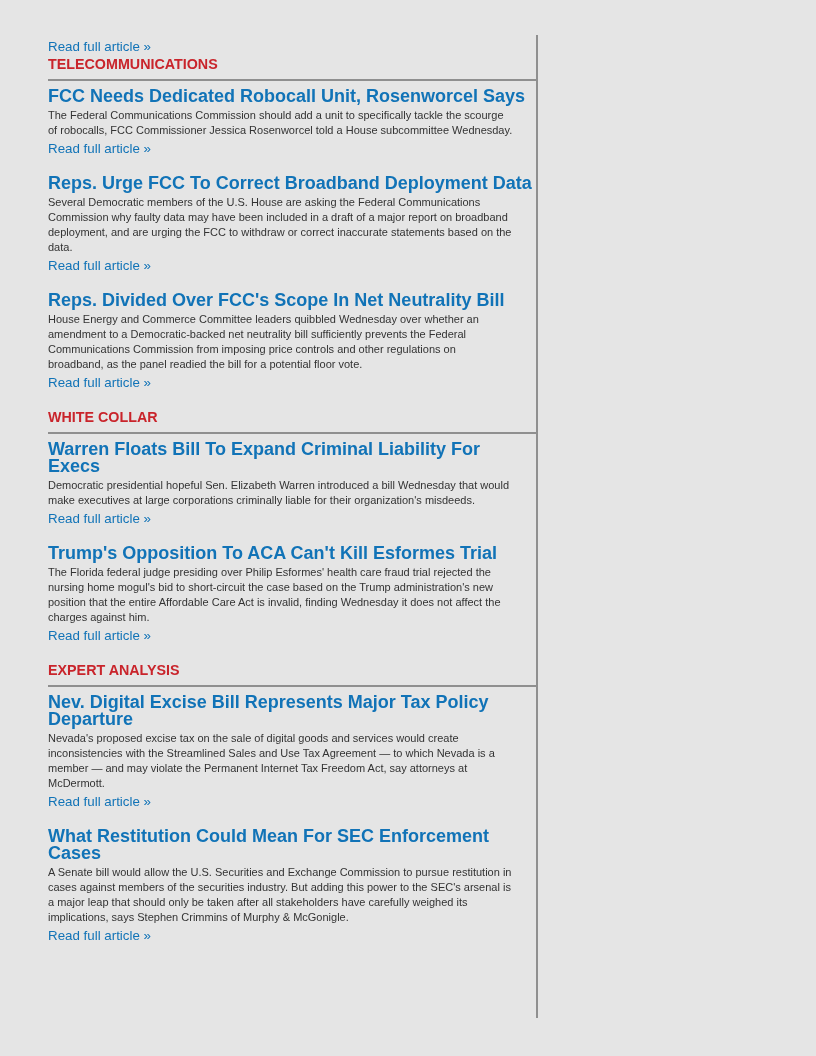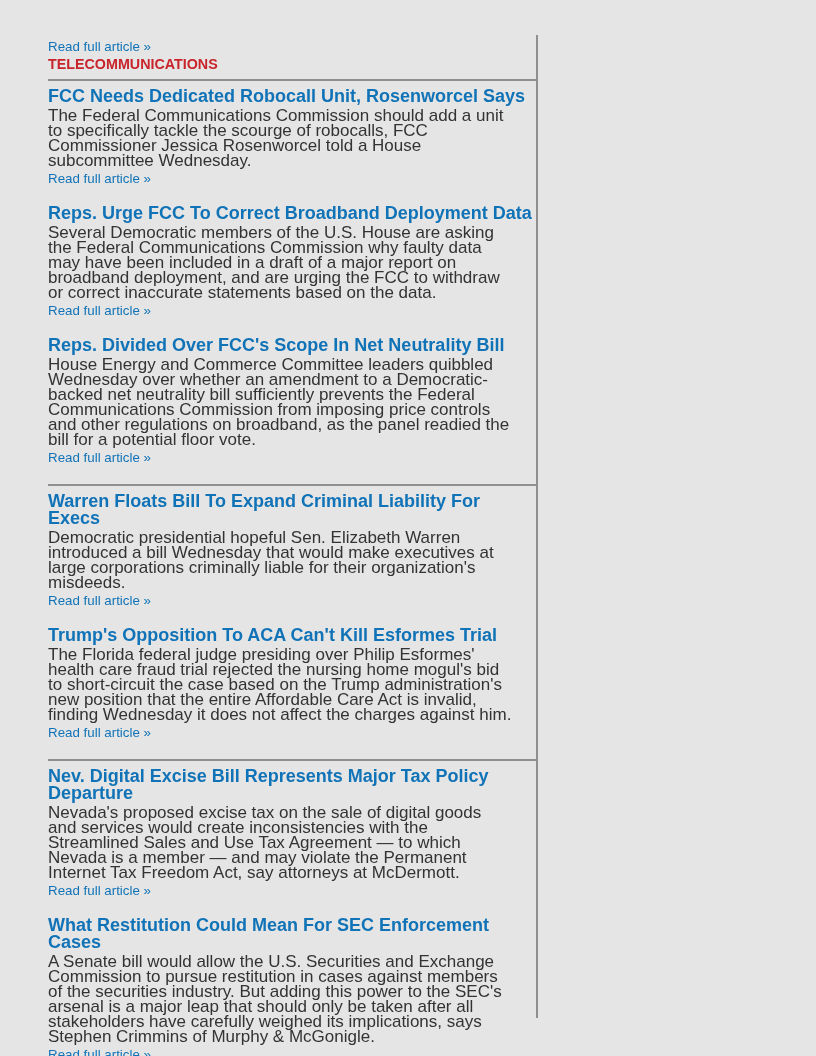--- a/index.html
+++ b/index.html
@@ -61,21 +61,21 @@
     font-size: 18px;
     line-height: 17px;
     font-weight: bold;
     text-decoration: none;
     cursor: pointer;
     width: 489px;
     margin: 0 0 3px 0;
   }
   p.summary {
     color: var(--body, #333333);
-    font-size: 17px;
+    font-size: 11px;
     line-height: 15px;
     margin: 0;
     width: 465px;
   }
   .article a.read-link {
     display: inline-block;
     margin-top: 3px;
   }
 </style>
 </head>
@@ -89,24 +89,26 @@
     </div>
     <div id="sections">
         <section class="section">
           <div class="section-title">TELECOMMUNICATIONS</div>
           <div class="rule"></div>
           <article class="article"><a class="headline" href="#">FCC Needs Dedicated Robocall Unit, Rosenworcel Says</a><p class="summary">The Federal Communications Commission should add a unit to specifically tackle the scourge of robocalls, FCC Commissioner Jessica Rosenworcel told a House subcommittee Wednesday.</p><a class="read-link" href="#">Read full article »</a></article>
           <article class="article"><a class="headline" href="#">Reps. Urge FCC To Correct Broadband Deployment Data</a><p class="summary">Several Democratic members of the U.S. House are asking the Federal Communications Commission why faulty data may have been included in a draft of a major report on broadband deployment, and are urging the FCC to withdraw or correct inaccurate statements based on the data.</p><a class="read-link" href="#">Read full article »</a></article>
           <article class="article"><a class="headline" href="#">Reps. Divided Over FCC's Scope In Net Neutrality Bill</a><p class="summary">House Energy and Commerce Committee leaders quibbled Wednesday over whether an amendment to a Democratic-backed net neutrality bill sufficiently prevents the Federal Communications Commission from imposing price controls and other regulations on broadband, as the panel readied the bill for a potential floor vote.</p><a class="read-link" href="#">Read full article »</a></article>
         </section>
         <section class="section">
+          <div class="section-title">WHITE COLLAR</div>
           <div class="rule"></div>
           <article class="article"><a class="headline" href="#">Warren Floats Bill To Expand Criminal Liability For Execs</a><p class="summary">Democratic presidential hopeful Sen. Elizabeth Warren introduced a bill Wednesday that would make executives at large corporations criminally liable for their organization's misdeeds.</p><a class="read-link" href="#">Read full article »</a></article>
           <article class="article"><a class="headline" href="#">Trump's Opposition To ACA Can't Kill Esformes Trial</a><p class="summary">The Florida federal judge presiding over Philip Esformes' health care fraud trial rejected the nursing home mogul's bid to short-circuit the case based on the Trump administration's new position that the entire Affordable Care Act is invalid, finding Wednesday it does not affect the charges against him.</p><a class="read-link" href="#">Read full article »</a></article>
         </section>
         <section class="section">
+          <div class="section-title">EXPERT ANALYSIS</div>
           <div class="rule"></div>
           <article class="article"><a class="headline" href="#">Nev. Digital Excise Bill Represents Major Tax Policy Departure</a><p class="summary">Nevada's proposed excise tax on the sale of digital goods and services would create inconsistencies with the Streamlined Sales and Use Tax Agreement — to which Nevada is a member — and may violate the Permanent Internet Tax Freedom Act, say attorneys at McDermott.</p><a class="read-link" href="#">Read full article »</a></article>
           <article class="article"><a class="headline" href="#">What Restitution Could Mean For SEC Enforcement Cases</a><p class="summary">A Senate bill would allow the U.S. Securities and Exchange Commission to pursue restitution in cases against members of the securities industry. But adding this power to the SEC's arsenal is a major leap that should only be taken after all stakeholders have carefully weighed its implications, says Stephen Crimmins of Murphy &amp; McGonigle.</p><a class="read-link" href="#">Read full article »</a></article>
         </section>
       </div>
   </div>
 </div>
 
 </body></html>

